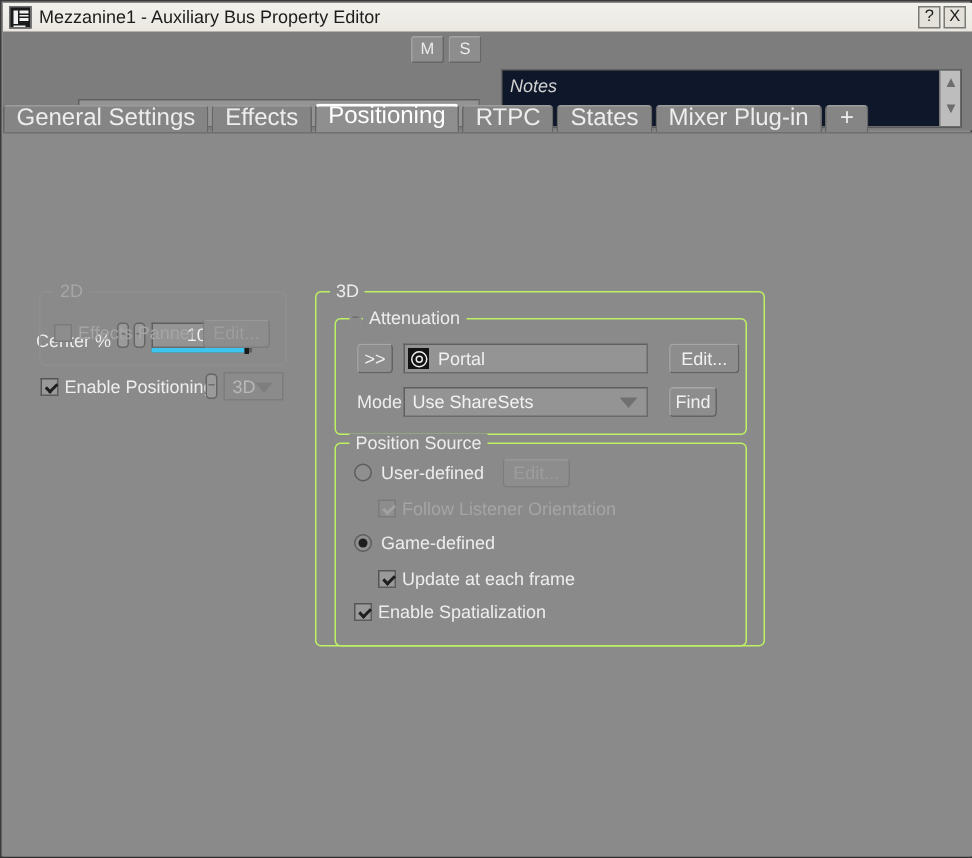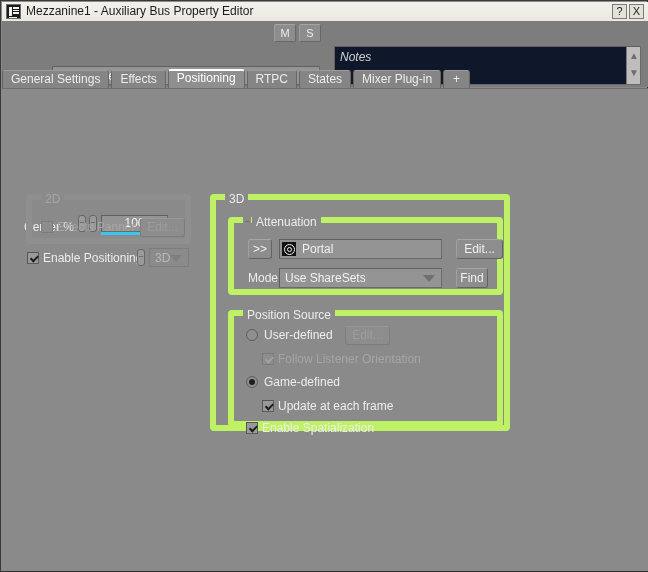--- a/index.html
+++ b/index.html
@@ -190,21 +190,21 @@
     position: relative;
     height: 18px;
     margin-right: 2px;
     padding: 0 8px;
     background: #858585;
     border: 1px solid #666;
     border-bottom: none;
     border-top-color: #9c9c9c;
     border-radius: 3px 3px 0 0;
     box-sizing: border-box;
-    font-size: 12px;
+    font-size: 16px;
     line-height: 16px;
     color: #ededed;
     cursor: pointer;
     white-space: nowrap;
   }
   .tab.active {
     background: #8f8f8f;
     border-top: 2px solid #ffffff;
     line-height: 14px;
     color: #ffffff;
@@ -387,21 +387,21 @@
     position: absolute;
     border-radius: 50%;
     display: block;
   }
   .ai-r1 { left: 1.5px; top: 1.5px; width: 11px; height: 11px; border: 1.5px solid #f0f0f0; box-sizing: border-box; }
   .ai-r2 { left: 4.5px; top: 4.5px; width: 5px;  height: 5px;  border: 1.5px solid #f0f0f0; box-sizing: border-box; }
 
   
   .group {
     position: absolute;
-    border: 6px solid #bef264;
+    border: 1px solid #bef264;
     border-radius: 4px;
     box-sizing: border-box;
   }
   .group > .gtitle {
     position: absolute;
     top: -7px; left: 9px;
     padding: 0 4px;
     background: #8a8a8a;
     font-size: 12px;
     color: #ececec;
@@ -504,21 +504,21 @@
         <div class="btn" style="left:222px; top:16px; width:47px; height:20px; line-height:18px;">Edit...</div>
 
         <div class="lbl" style="left:14px; top:48px;">Mode</div>
         <div class="combo" style="left:45px; top:45px; width:163px; height:20px;">
           <span class="ctext">Use ShareSets</span>
           <span class="arrow"></span>
         </div>
         <div class="btn" style="left:222px; top:45px; width:32px; height:20px; line-height:18px;">Find</div>
       </div>
 
-      <div class="group" style="left:12px; top:110px; width:275px; height:117px;">
+      <div class="group" style="left:12px; top:100px; width:275px; height:136px;">
         <div class="gtitle" style="background:#8a8a8a;">Position Source</div>
 
         <div class="rb" style="left:12px; top:13px;"></div>
         <div class="lbl" style="left:30px; top:12px;">User-defined</div>
         <div class="btn dis" style="left:111px; top:10px; width:45px; height:19px; line-height:17px;">Edit...</div>
 
         <div class="cb dis checked" style="left:28px; top:37px;"></div>
         <div class="lbl dimtext" style="left:44px; top:36px;">Follow Listener Orientation</div>
 
         <div class="rb sel" style="left:12px; top:60px;"></div>

